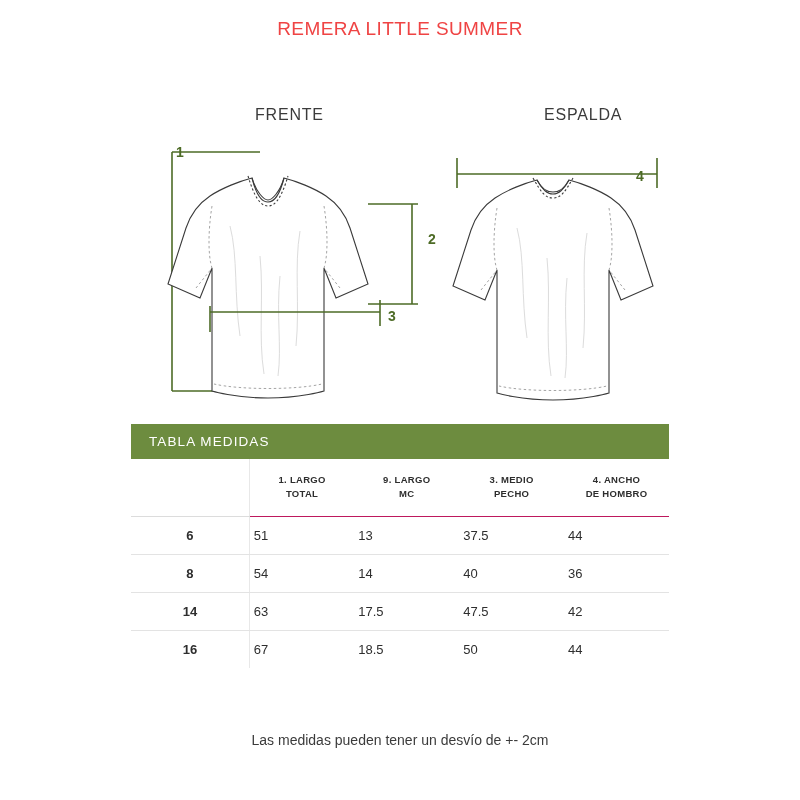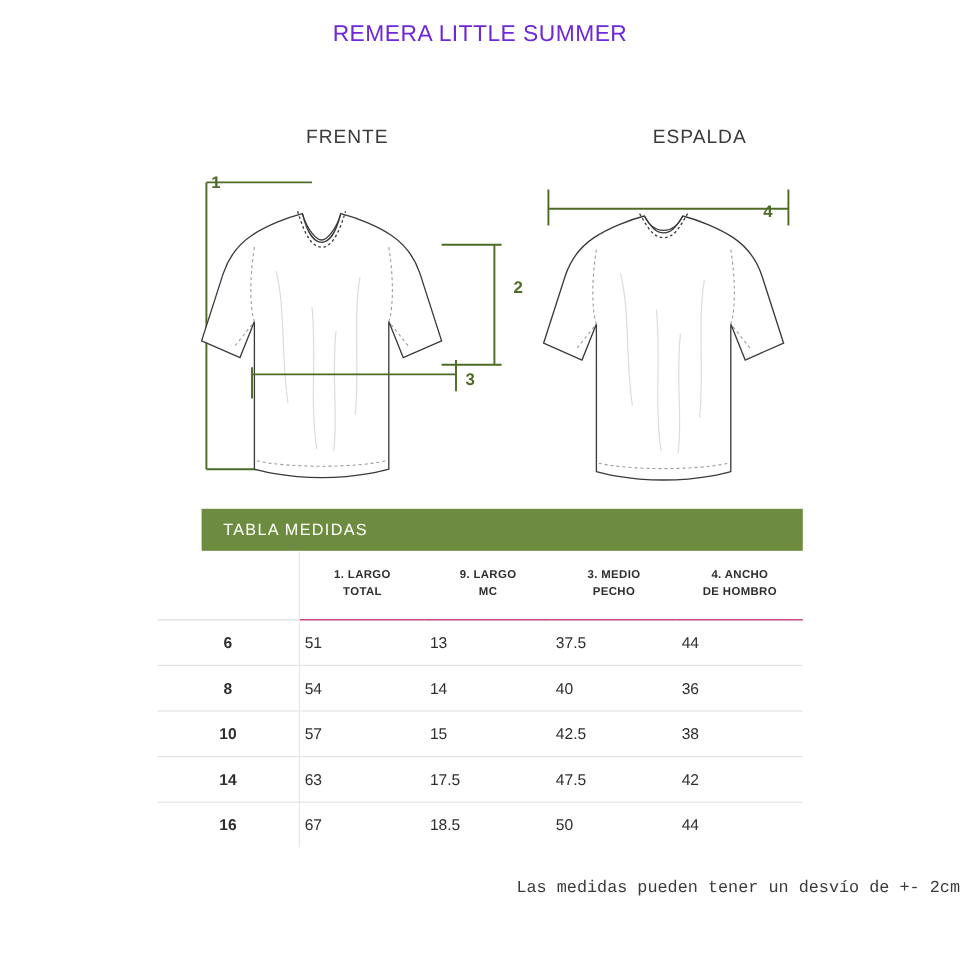--- a/index.html
+++ b/index.html
@@ -14,21 +14,21 @@
     color: #333333;
     position: relative;
     overflow: hidden;
   }
 
   
   .page-title {
     text-align: center;
     font-size: 19px;
     letter-spacing: 0.4px;
-    color: #6d28d9;
+    color: #ef4444;
     padding-top: 18px;
     font-weight: 400;
   }
 
   
   .diagram {
     position: relative;
     height: 360px;
     margin-top: 16px;
   }
@@ -66,21 +66,20 @@
     top: 424px;
     width: 538px;
   }
   .table-header {
     background: #6d8c3f;
     color: #ffffff;
     font-size: 13.5px;
     letter-spacing: 1.1px;
     padding: 10px 0 10px 18px;
     font-weight: 400;
-    margin-left: 37px;
   }
   table {
     width: 100%;
     border-collapse: collapse;
     table-layout: fixed;
   }
   table col.c0 { width: 22%; }
   table col.c1 { width: 19.5%; }
   table col.c2 { width: 19.5%; }
   table col.c3 { width: 19.5%; }
@@ -114,24 +113,23 @@
   
   tbody td.size, thead th.blank {
     border-right: 1px solid #e8e8e8;
   }
 
   
   .footnote {
     position: absolute;
     top: 732px;
     width: 100%;
-    text-align: right;
+    text-align: center;
     font-size: 14px;
     color: #3b3b3b;
-    font-family: Liberation Mono, monospace;
   }
 </style>
 </head>
 <body>
 
 <div class="page-title">REMERA LITTLE SUMMER</div>
 
 <div class="diagram">
 
   <div class="view-label lbl-front">FRENTE</div>
@@ -274,27 +272,20 @@
         <td>44</td>
       </tr>
       <tr>
         <td class="size">8</td>
         <td>54</td>
         <td>14</td>
         <td>40</td>
         <td>36</td>
       </tr>
       <tr>
-        <td class="size">10</td>
-        <td>57</td>
-        <td>15</td>
-        <td>42.5</td>
-        <td>38</td>
-      </tr>
-      <tr>
         <td class="size">14</td>
         <td>63</td>
         <td>17.5</td>
         <td>47.5</td>
         <td>42</td>
       </tr>
       <tr>
         <td class="size">16</td>
         <td>67</td>
         <td>18.5</td>

